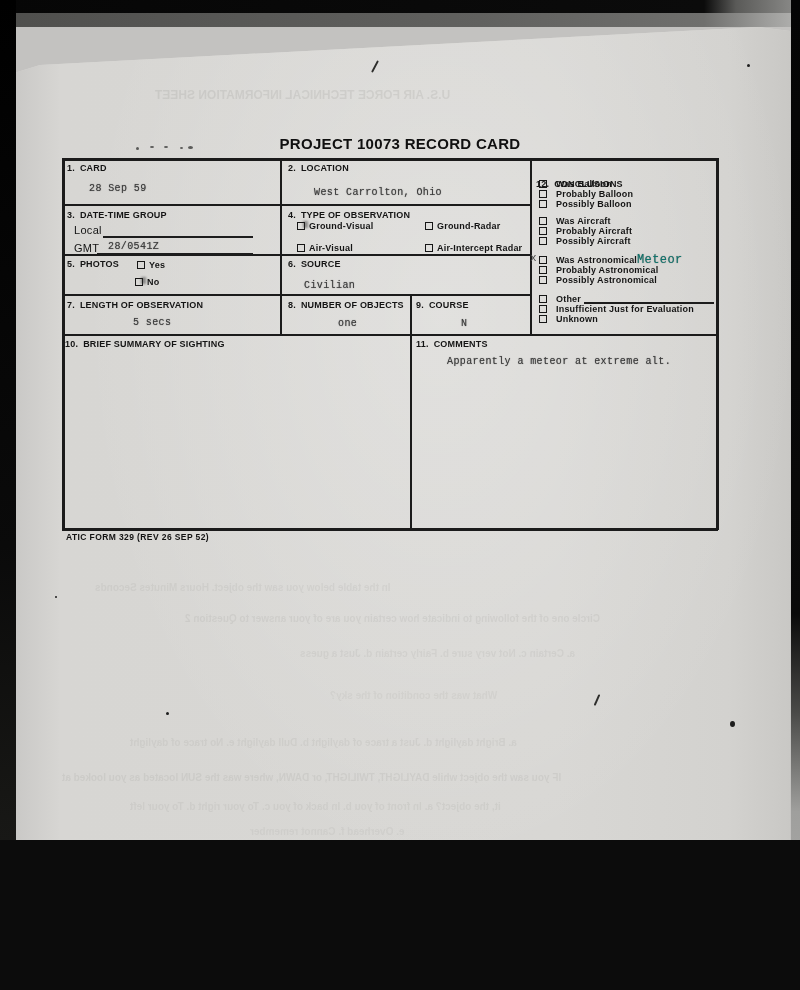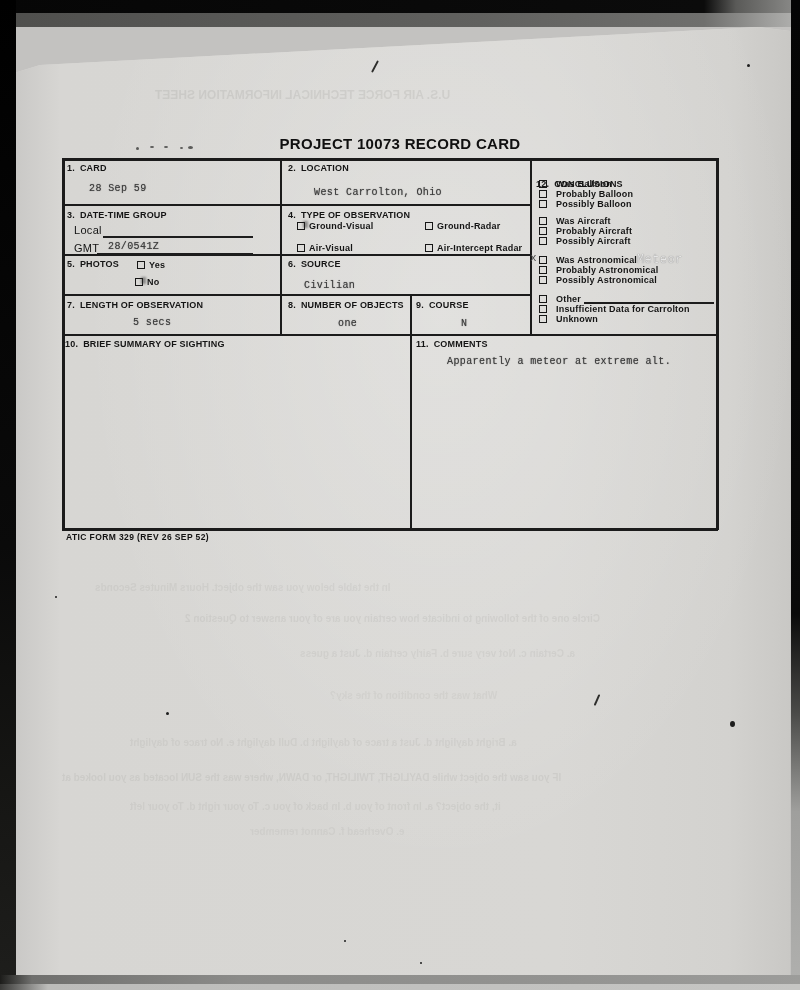--- a/index.html
+++ b/index.html
@@ -1,17 +1,17 @@
 <!DOCTYPE html>
 <html><head>
 <meta charset="utf-8">
 <style>
   html,body{margin:0;padding:0;}
   body{width:800px;height:990px;overflow:hidden;background:#0c0c0c;font-family:"Liberation Sans",sans-serif;}
-  .scene{position:relative;width:800px;height:990px;overflow:hidden;background:#0c0c0c;}
+  .scene{position:relative;width:800px;height:840px;overflow:hidden;background:#0c0c0c;}
 
   
   .topbar{position:absolute;left:0;top:0;width:800px;height:13px;background:linear-gradient(to right,#060606 0%,#0b0b0b 88%,#5a5a58 92%,#8e8e8c 100%);}
   .topband{position:absolute;left:0;top:13px;width:800px;height:14px;background:linear-gradient(to right,#4f4f4d 0%,#61615f 60%,#6f6f6d 88%,#9e9e9c 96%,#b3b3b1 100%);}
   .leftstrip{position:absolute;left:0;top:0;width:16px;height:990px;background:linear-gradient(to bottom,#000 0%,#0a0a0a 55%,#161614 80%,#1e1e1c 100%);}
   .rightstrip{position:absolute;right:0;top:0;width:9px;height:990px;background:linear-gradient(to bottom,#050505 0%,#0a0a0a 62%,#4a4a48 72%,#9f9f9d 82%,#b0b0ae 100%);}
   .backsheet{position:absolute;left:12px;top:24px;width:780px;height:952px;background:#c3c2c0;}
   .paper{position:absolute;left:14px;top:27px;width:776px;height:949px;
          background:
            radial-gradient(ellipse at 55% 30%, rgba(255,255,255,0.25), rgba(0,0,0,0) 60%),
@@ -185,31 +185,31 @@
   <span class="cbox" style="left:539px;top:217px;"></span>
   <span class="cblabel" style="left:556px;top:216px;">Was Aircraft</span>
   <span class="cbox" style="left:539px;top:227px;"></span>
   <span class="cblabel" style="left:556px;top:226px;">Probably Aircraft</span>
   <span class="cbox" style="left:539px;top:237px;"></span>
   <span class="cblabel" style="left:556px;top:236px;">Possibly Aircraft</span>
 
   <span class="copt-mark" style="left:530px;top:252px;">x</span>
   <span class="cbox" style="left:539px;top:256px;"></span>
   <span class="cblabel" style="left:556px;top:255px;">Was Astronomical</span>
-  <div class="typed small" style="left:637px;top:251px;color:#e5e5e5;">Meteor</div>
+  <div class="typed small" style="left:637px;top:251px;color:#0f766e;">Meteor</div>
   <span class="cbox" style="left:539px;top:266px;"></span>
   <span class="cblabel" style="left:556px;top:265px;">Probably Astronomical</span>
   <span class="cbox" style="left:539px;top:276px;"></span>
   <span class="cblabel" style="left:556px;top:275px;">Possibly Astronomical</span>
 
   <span class="cbox" style="left:539px;top:295px;"></span>
   <span class="cblabel" style="left:556px;top:294px;">Other</span>
   <div class="uline" style="left:584px;top:302px;width:130px;height:1.6px;"></div>
   <span class="cbox" style="left:539px;top:305px;"></span>
-  <span class="cblabel" style="left:556px;top:304px;">Insufficient Data for Carrolton</span>
+  <span class="cblabel" style="left:556px;top:304px;">Insufficient Just for Evaluation</span>
   <span class="cbox" style="left:539px;top:315px;"></span>
   <span class="cblabel" style="left:556px;top:314px;">Unknown</span>
 
   <div class="footer">ATIC FORM 329 (REV 26 SEP 52)</div>
 
 
   <div class="penmark" style="left:374px;top:60px;width:2px;height:13px;transform:rotate(28deg);"></div>
   <div class="penmark" style="left:596px;top:694px;width:2px;height:12px;transform:rotate(24deg);"></div>
   <div class="speck" style="left:730px;top:721px;width:5px;height:6px;"></div>
   <div class="speck" style="left:747px;top:64px;width:3px;height:3px;"></div>

